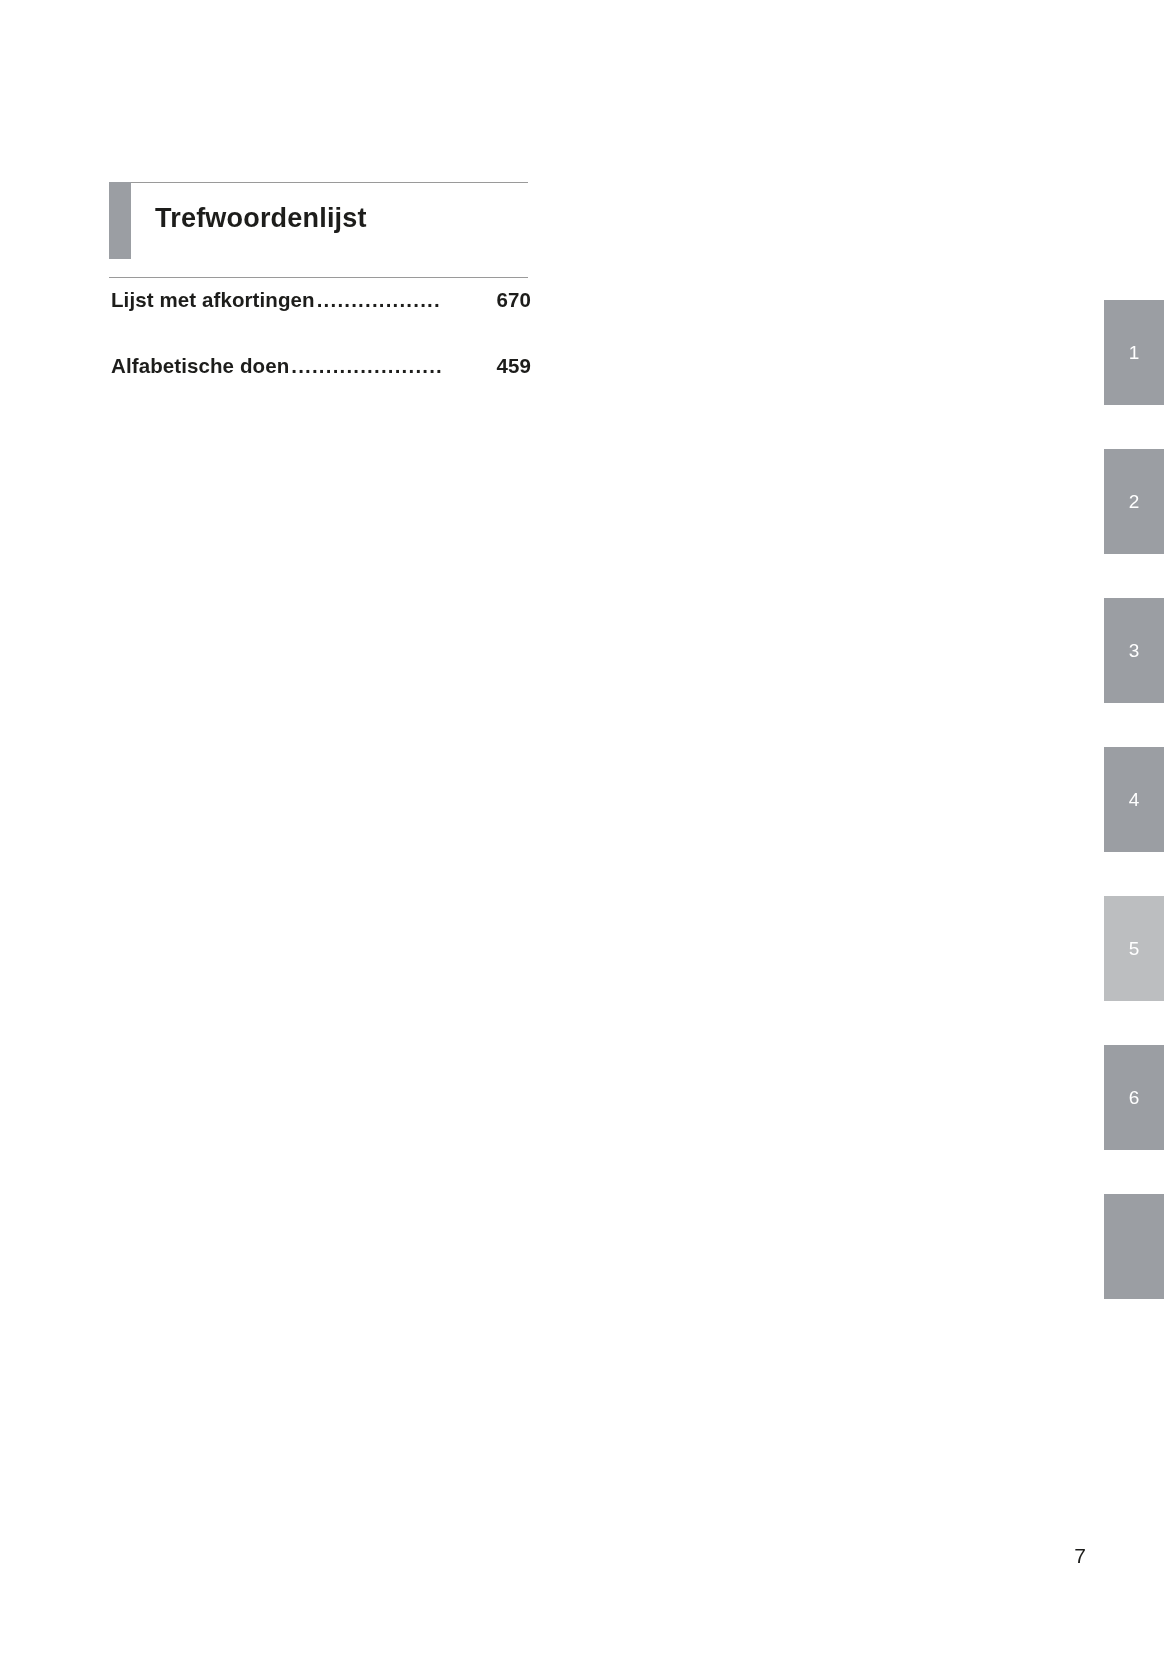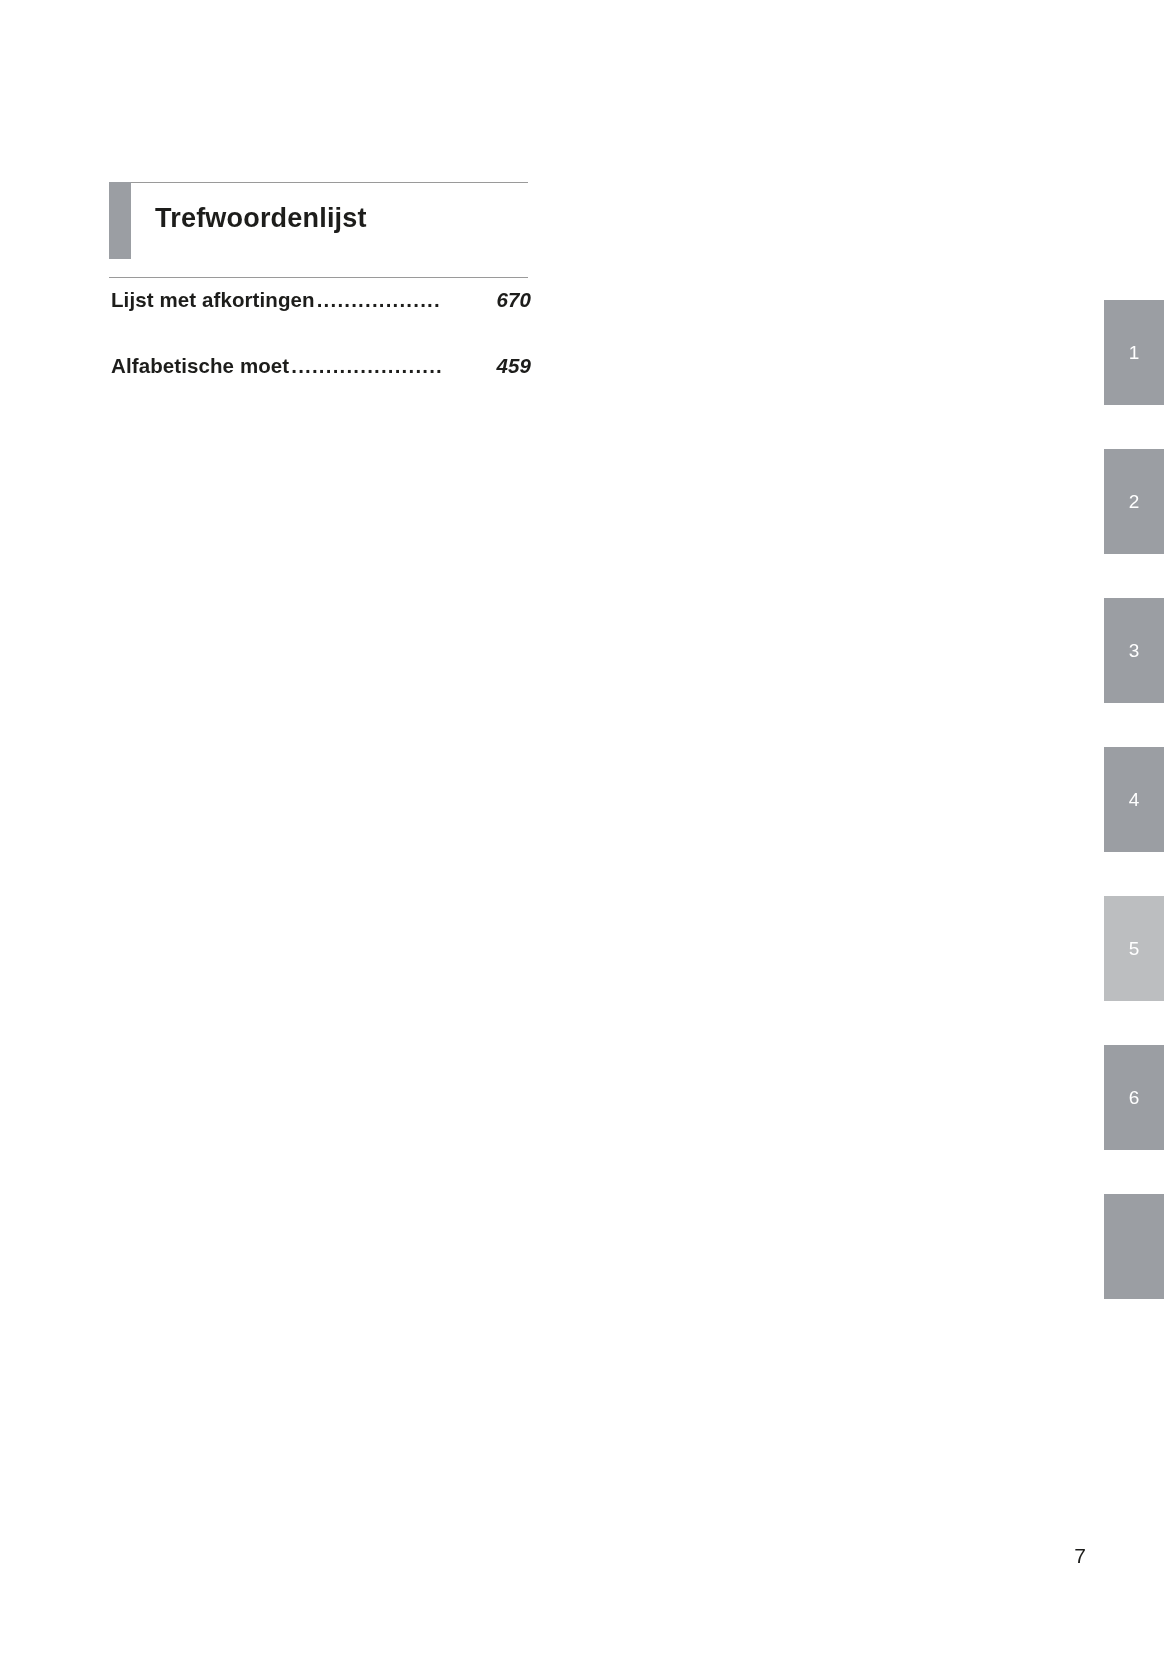--- a/index.html
+++ b/index.html
@@ -73,21 +73,20 @@
     white-space: nowrap;
     margin: 0 4px 0 2px;
     color: #1d1d1b;
     font-weight: bold;
     letter-spacing: 1.2px;
   }
   .toc-page {
     white-space: nowrap;
     text-align: right;
     min-width: 46px;
-    font-style: italic;
   }
   .toc-row.spaced .toc-leader {
     margin-left: 10px;
   }
 
   
   .tabs {
     position: absolute;
     right: 0;
     top: 0;
@@ -132,21 +131,21 @@
 
   <div class="toc">
 
     <div class="toc-row">
       <span class="toc-label">Lijst met afkortingen</span>
       <span class="toc-leader">..................</span>
       <span class="toc-page">670</span>
     </div>
 
     <div class="toc-row">
-      <span class="toc-label">Alfabetische moet</span>
+      <span class="toc-label">Alfabetische doen</span>
       <span class="toc-leader">......................</span>
       <span class="toc-page">459</span>
     </div>
 
 
   </div>
 
   <div class="tabs">
     <div class="tab" style="top:300px;height:105px;background:#9b9ea3;">
       <span>1</span>

